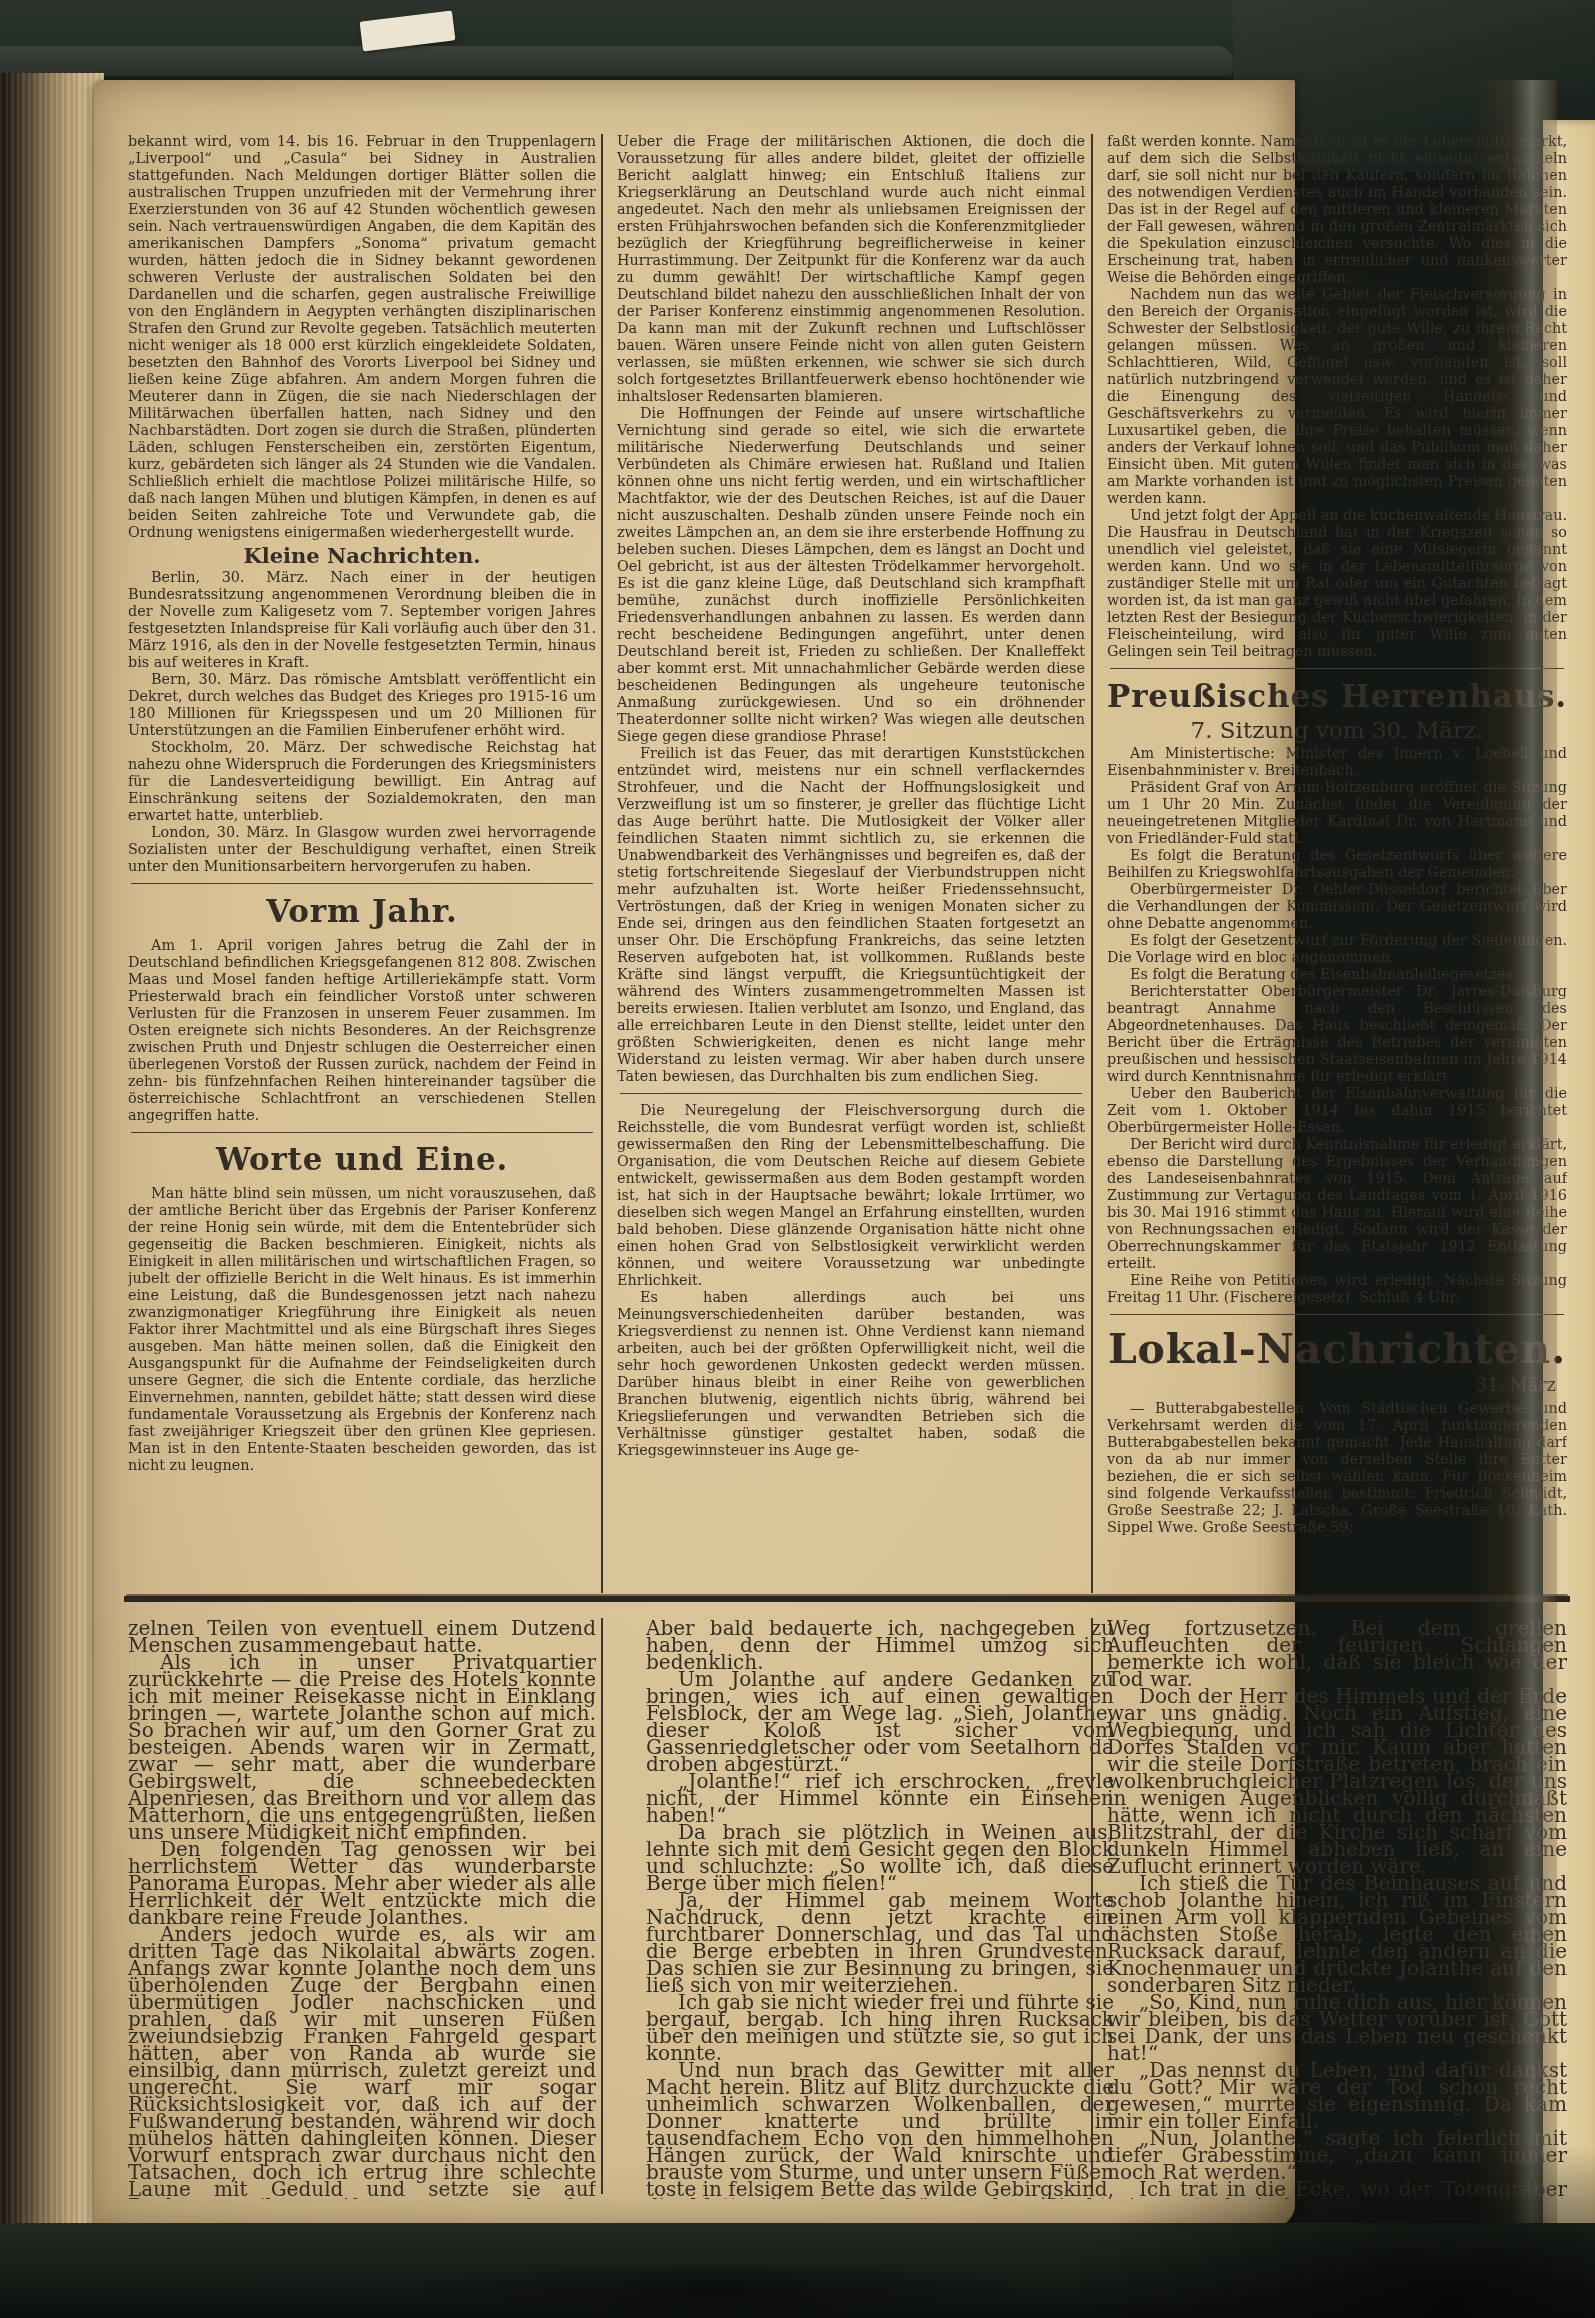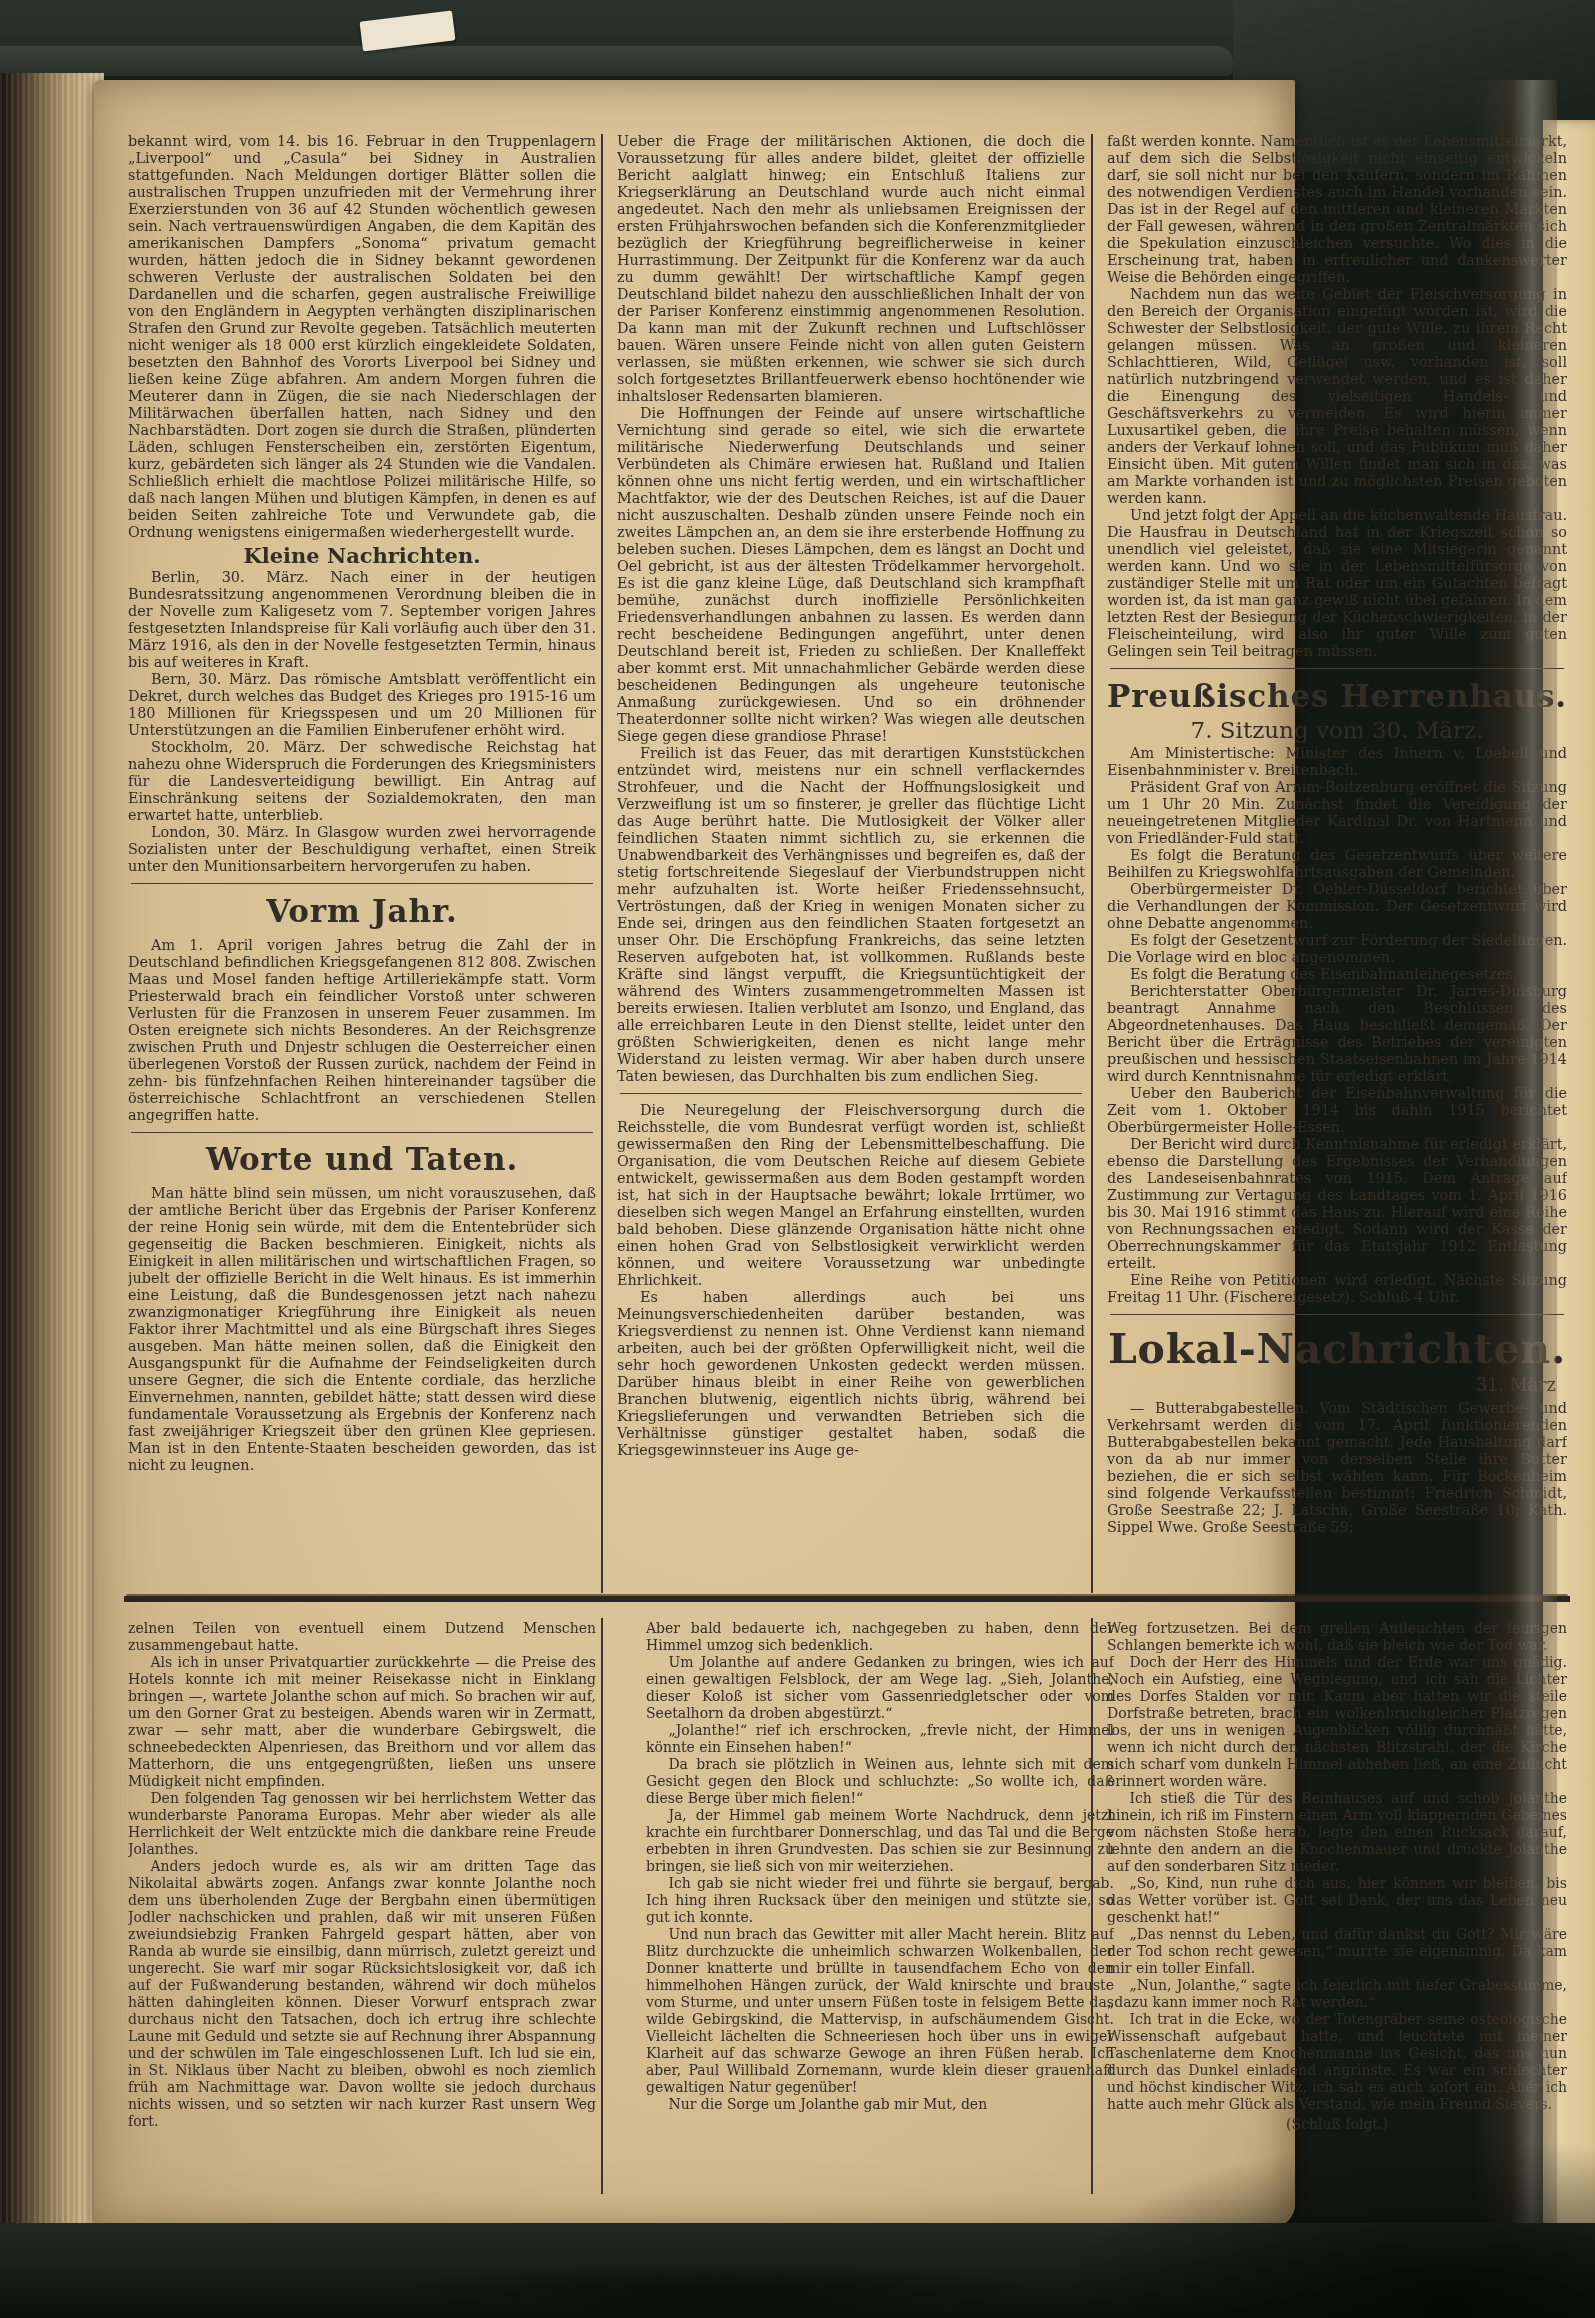--- a/index.html
+++ b/index.html
@@ -42,21 +42,21 @@
   .g1{left:104px;top:239px;width:447px;height:207px;
       background:radial-gradient(ellipse,rgba(70,58,34,.16),rgba(70,58,34,0) 70%);}
   .g2{left:527px;top:96px;width:495px;height:335px;
       background:radial-gradient(ellipse,rgba(70,58,34,.13),rgba(70,58,34,0) 70%);}
   .g3{left:1037px;top:168px;width:383px;height:263px;
       background:radial-gradient(ellipse,rgba(70,58,34,.12),rgba(70,58,34,0) 70%);}
 
   
   .col{position:absolute;color:#332d25;text-align:justify;overflow:hidden;}
   .tcol{top:53px;height:1462px;width:468px;font-size:14.4px;line-height:17px;}
-  .bcol{top:1540px;height:579px;width:468px;font-size:14px;line-height:17px;}
+  .bcol{top:1540px;height:579px;width:468px;font-size:20px;line-height:17px;}
   #top-col-0{left:34px;} #top-col-1{left:523px;} #top-col-2{left:1013px;width:460px;}
   #bot-col-0{left:34px;} #bot-col-1{left:552px;} #bot-col-2{left:1013px;width:460px;}
   .vrule{position:absolute;width:2.4px;background:#3b342b;}
   .vr-t1{left:507px;top:54px;height:1459px;} .vr-t2{left:997px;top:54px;height:1459px;}
   .vr-b1{left:507px;top:1538px;height:576px;} .vr-b2{left:997px;top:1538px;height:576px;}
   .section-divider{position:absolute;left:30px;top:1516px;width:1446px;height:5.6px;
     background:#2c261f;box-shadow:0 -4px 0 -2.4px #2c261f;}
 
   
   .b-p{margin:0;text-indent:1.6em;}
@@ -89,21 +89,21 @@
         <div class="b-p cont">bekannt wird, vom 14. bis 16. Februar in den Truppenlagern „Liverpool“ und „Casula“ bei Sidney in Australien stattgefunden. Nach Meldungen dortiger Blätter sollen die australischen Truppen unzufrieden mit der Vermehrung ihrer Exerzierstunden von 36 auf 42 Stunden wöchentlich gewesen sein. Nach vertrauenswürdigen Angaben, die dem Kapitän des amerikanischen Dampfers „Sonoma“ privatum gemacht wurden, hätten jedoch die in Sidney bekannt gewordenen schweren Verluste der australischen Soldaten bei den Dardanellen und die scharfen, gegen australische Freiwillige von den Engländern in Aegypten verhängten disziplinarischen Strafen den Grund zur Revolte gegeben. Tatsächlich meuterten nicht weniger als 18 000 erst kürzlich eingekleidete Soldaten, besetzten den Bahnhof des Vororts Liverpool bei Sidney und ließen keine Züge abfahren. Am andern Morgen fuhren die Meuterer dann in Zügen, die sie nach Niederschlagen der Militärwachen überfallen hatten, nach Sidney und den Nachbarstädten. Dort zogen sie durch die Straßen, plünderten Läden, schlugen Fensterscheiben ein, zerstörten Eigentum, kurz, gebärdeten sich länger als 24 Stunden wie die Vandalen. Schließlich erhielt die machtlose Polizei militärische Hilfe, so daß nach langen Mühen und blutigen Kämpfen, in denen es auf beiden Seiten zahlreiche Tote und Verwundete gab, die Ordnung wenigstens einigermaßen wiederhergestellt wurde.</div>
         <div class="b-h2">Kleine Nachrichten.</div>
         <div class="b-p">Berlin, 30. März. Nach einer in der heutigen Bundesratssitzung angenommenen Verordnung bleiben die in der Novelle zum Kaligesetz vom 7. September vorigen Jahres festgesetzten Inlandspreise für Kali vorläufig auch über den 31. März 1916, als den in der Novelle festgesetzten Termin, hinaus bis auf weiteres in Kraft.</div>
         <div class="b-p">Bern, 30. März. Das römische Amtsblatt veröffentlicht ein Dekret, durch welches das Budget des Krieges pro 1915-16 um 180 Millionen für Kriegsspesen und um 20 Millionen für Unterstützungen an die Familien Einberufener erhöht wird.</div>
         <div class="b-p">Stockholm, 20. März. Der schwedische Reichstag hat nahezu ohne Widerspruch die Forderungen des Kriegsministers für die Landesverteidigung bewilligt. Ein Antrag auf Einschränkung seitens der Sozialdemokraten, den man erwartet hatte, unterblieb.</div>
         <div class="b-p">London, 30. März. In Glasgow wurden zwei hervorragende Sozialisten unter der Beschuldigung verhaftet, einen Streik unter den Munitionsarbeitern hervorgerufen zu haben.</div>
         <hr class="b-rule">
         <div class="b-h1">Vorm Jahr.</div>
         <div class="b-p">Am 1. April vorigen Jahres betrug die Zahl der in Deutschland befindlichen Kriegsgefangenen 812 808. Zwischen Maas und Mosel fanden heftige Artilleriekämpfe statt. Vorm Priesterwald brach ein feindlicher Vorstoß unter schweren Verlusten für die Franzosen in unserem Feuer zusammen. Im Osten ereignete sich nichts Besonderes. An der Reichsgrenze zwischen Pruth und Dnjestr schlugen die Oesterreicher einen überlegenen Vorstoß der Russen zurück, nachdem der Feind in zehn- bis fünfzehnfachen Reihen hintereinander tagsüber die österreichische Schlachtfront an verschiedenen Stellen angegriffen hatte.</div>
         <hr class="b-rule">
-        <div class="b-h1">Worte und Taten.</div>
+        <div class="b-h1">Worte und Eine.</div>
         <div class="b-p">Man hätte blind sein müssen, um nicht vorauszusehen, daß der amtliche Bericht über das Ergebnis der Pariser Konferenz der reine Honig sein würde, mit dem die Ententebrüder sich gegenseitig die Backen beschmieren. Einigkeit, nichts als Einigkeit in allen militärischen und wirtschaftlichen Fragen, so jubelt der offizielle Bericht in die Welt hinaus. Es ist immerhin eine Leistung, daß die Bundesgenossen jetzt nach nahezu zwanzigmonatiger Kriegführung ihre Einigkeit als neuen Faktor ihrer Machtmittel und als eine Bürgschaft ihres Sieges ausgeben. Man hätte meinen sollen, daß die Einigkeit den Ausgangspunkt für die Aufnahme der Feindseligkeiten durch unsere Gegner, die sich die Entente cordiale, das herzliche Einvernehmen, nannten, gebildet hätte; statt dessen wird diese fundamentale Voraussetzung als Ergebnis der Konferenz nach fast zweijähriger Kriegszeit über den grünen Klee gepriesen. Man ist in den Entente-Staaten bescheiden geworden, das ist nicht zu leugnen.</div>
       </div>
     <div id="top-col-1" class="col tcol">
         <div class="b-p cont">Ueber die Frage der militärischen Aktionen, die doch die Voraussetzung für alles andere bildet, gleitet der offizielle Bericht aalglatt hinweg; ein Entschluß Italiens zur Kriegserklärung an Deutschland wurde auch nicht einmal angedeutet. Nach den mehr als unliebsamen Ereignissen der ersten Frühjahrswochen befanden sich die Konferenzmitglieder bezüglich der Kriegführung begreiflicherweise in keiner Hurrastimmung. Der Zeitpunkt für die Konferenz war da auch zu dumm gewählt! Der wirtschaftliche Kampf gegen Deutschland bildet nahezu den ausschließlichen Inhalt der von der Pariser Konferenz einstimmig angenommenen Resolution. Da kann man mit der Zukunft rechnen und Luftschlösser bauen. Wären unsere Feinde nicht von allen guten Geistern verlassen, sie müßten erkennen, wie schwer sie sich durch solch fortgesetztes Brillantfeuerwerk ebenso hochtönender wie inhaltsloser Redensarten blamieren.</div>
         <div class="b-p">Die Hoffnungen der Feinde auf unsere wirtschaftliche Vernichtung sind gerade so eitel, wie sich die erwartete militärische Niederwerfung Deutschlands und seiner Verbündeten als Chimäre erwiesen hat. Rußland und Italien können ohne uns nicht fertig werden, und ein wirtschaftlicher Machtfaktor, wie der des Deutschen Reiches, ist auf die Dauer nicht auszuschalten. Deshalb zünden unsere Feinde noch ein zweites Lämpchen an, an dem sie ihre ersterbende Hoffnung zu beleben suchen. Dieses Lämpchen, dem es längst an Docht und Oel gebricht, ist aus der ältesten Trödelkammer hervorgeholt. Es ist die ganz kleine Lüge, daß Deutschland sich krampfhaft bemühe, zunächst durch inoffizielle Persönlichkeiten Friedensverhandlungen anbahnen zu lassen. Es werden dann recht bescheidene Bedingungen angeführt, unter denen Deutschland bereit ist, Frieden zu schließen. Der Knalleffekt aber kommt erst. Mit unnachahmlicher Gebärde werden diese bescheidenen Bedingungen als ungeheure teutonische Anmaßung zurückgewiesen. Und so ein dröhnender Theaterdonner sollte nicht wirken? Was wiegen alle deutschen Siege gegen diese grandiose Phrase!</div>
         <div class="b-p">Freilich ist das Feuer, das mit derartigen Kunststückchen entzündet wird, meistens nur ein schnell verflackerndes Strohfeuer, und die Nacht der Hoffnungslosigkeit und Verzweiflung ist um so finsterer, je greller das flüchtige Licht das Auge berührt hatte. Die Mutlosigkeit der Völker aller feindlichen Staaten nimmt sichtlich zu, sie erkennen die Unabwendbarkeit des Verhängnisses und begreifen es, daß der stetig fortschreitende Siegeslauf der Vierbundstruppen nicht mehr aufzuhalten ist. Worte heißer Friedenssehnsucht, Vertröstungen, daß der Krieg in wenigen Monaten sicher zu Ende sei, dringen aus den feindlichen Staaten fortgesetzt an unser Ohr. Die Erschöpfung Frankreichs, das seine letzten Reserven aufgeboten hat, ist vollkommen. Rußlands beste Kräfte sind längst verpufft, die Kriegsuntüchtigkeit der während des Winters zusammengetrommelten Massen ist bereits erwiesen. Italien verblutet am Isonzo, und England, das alle erreichbaren Leute in den Dienst stellte, leidet unter den größten Schwierigkeiten, denen es nicht lange mehr Widerstand zu leisten vermag. Wir aber haben durch unsere Taten bewiesen, das Durchhalten bis zum endlichen Sieg.</div>
         <hr class="b-rule">
         <div class="b-p">Die Neuregelung der Fleischversorgung durch die Reichsstelle, die vom Bundesrat verfügt worden ist, schließt gewissermaßen den Ring der Lebensmittelbeschaffung. Die Organisation, die vom Deutschen Reiche auf diesem Gebiete entwickelt, gewissermaßen aus dem Boden gestampft worden ist, hat sich in der Hauptsache bewährt; lokale Irrtümer, wo dieselben sich wegen Mangel an Erfahrung einstellten, wurden bald behoben. Diese glänzende Organisation hätte nicht ohne einen hohen Grad von Selbstlosigkeit verwirklicht werden können, und weitere Voraussetzung war unbedingte Ehrlichkeit.</div>
         <div class="b-p">Es haben allerdings auch bei uns Meinungsverschiedenheiten darüber bestanden, was Kriegsverdienst zu nennen ist. Ohne Verdienst kann niemand arbeiten, auch bei der größten Opferwilligkeit nicht, weil die sehr hoch gewordenen Unkosten gedeckt werden müssen. Darüber hinaus bleibt in einer Reihe von gewerblichen Branchen blutwenig, eigentlich nichts übrig, während bei Kriegslieferungen und verwandten Betrieben sich die Verhältnisse günstiger gestaltet haben, sodaß die Kriegsgewinnsteuer ins Auge ge-</div>
       </div>

